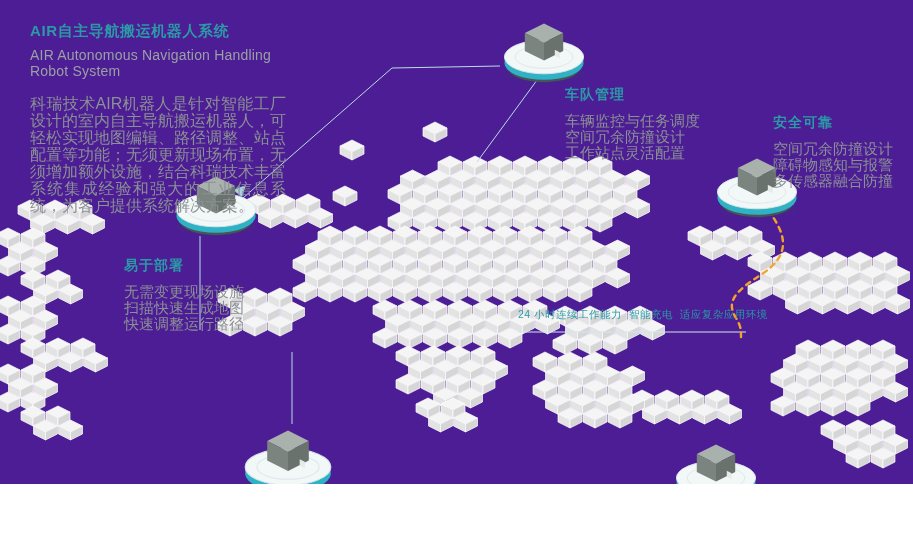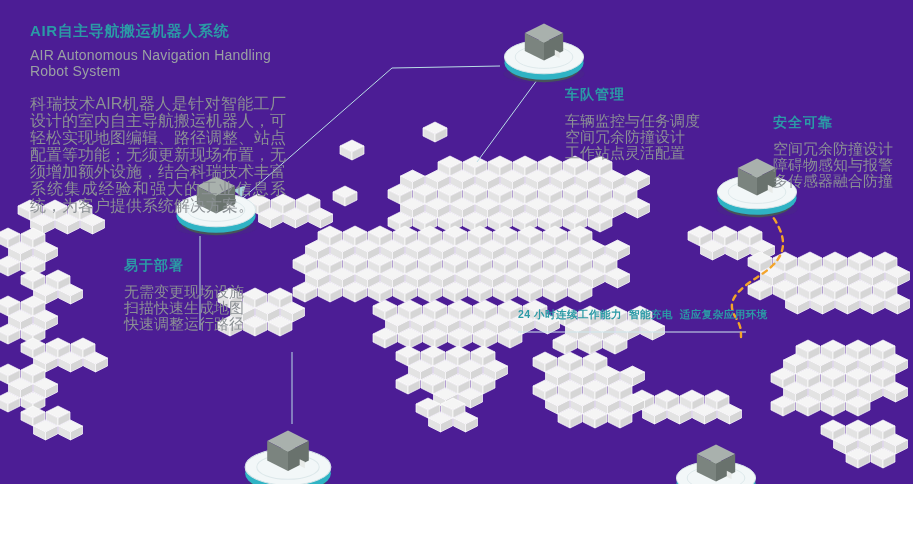--- a/index.html
+++ b/index.html
@@ -15,21 +15,21 @@
   .feature{position:absolute;}
   .f-title{font-size:14px;font-weight:bold;color:#2b9aa6;letter-spacing:1px;margin-bottom:9px;margin-top:24px;}
   .f-item{font-size:15px;color:#8b9094;line-height:16px;white-space:nowrap;}
 
   #f-fleet{left:565px;top:62px;}
   #f-safety{left:773px;top:90px;}
   #f-deploy{left:124px;top:233px;}
   #f-config{left:124px;top:410px;}
   #f-expand{left:568px;top:423px;}
 
-  .highlight{position:absolute;left:518px;top:308px;font-size:10.5px;font-weight:bold;
+  .highlight{position:absolute;left:518px;top:308px;font-size:10.5px;font-weight:normal;
              color:#2b9aa6;white-space:pre;letter-spacing:.5px;}
 </style>
 </head>
 <body>
 
 <div class="canvas">
 
   <svg id="scene" class="scene" width="913" height="543" viewBox="0 0 913 543">
       <g>
         <polygon points="435,122 447,128 435,134 423,128" fill="#f5f5f5" stroke="#ffffff" stroke-width="0.7"></polygon>

